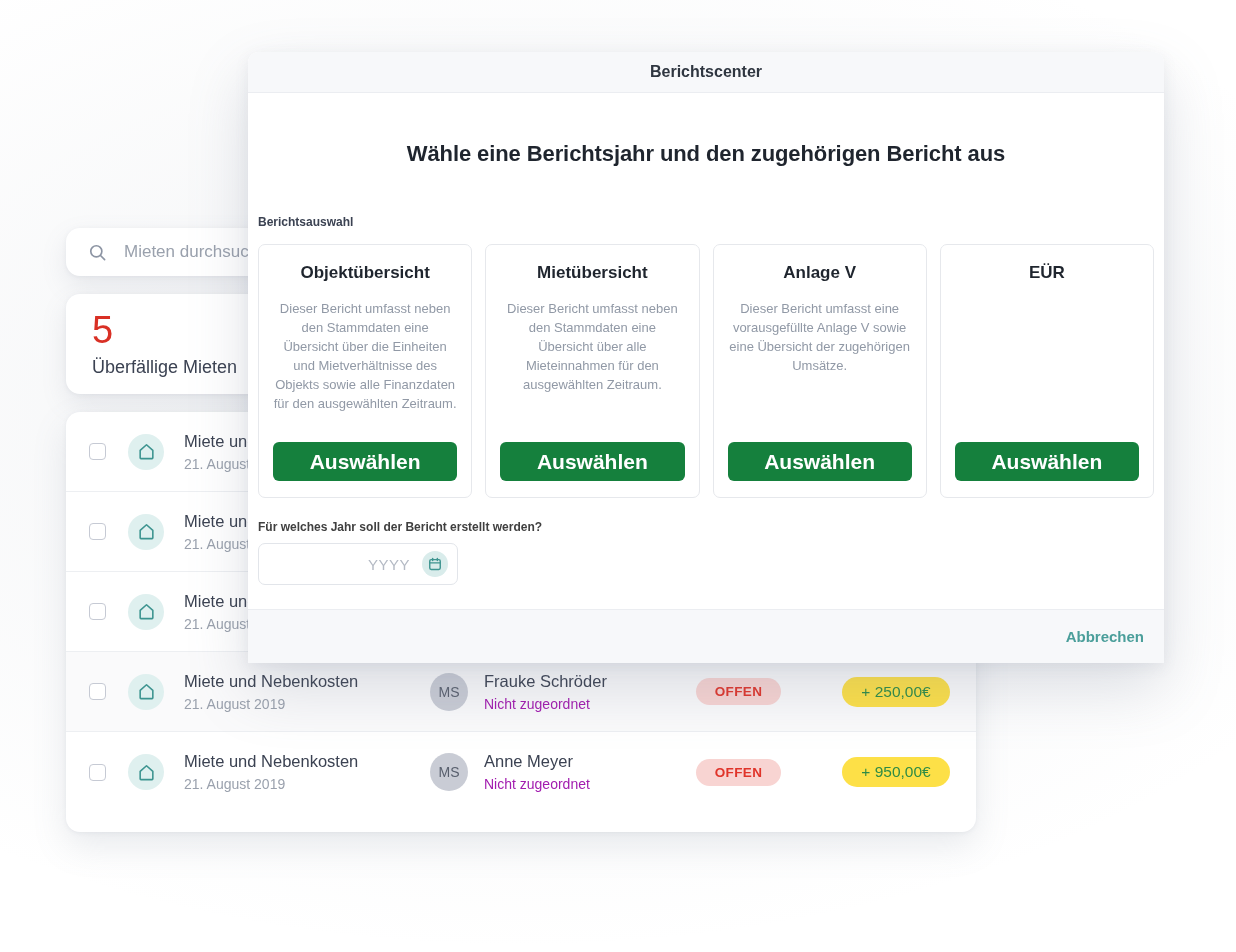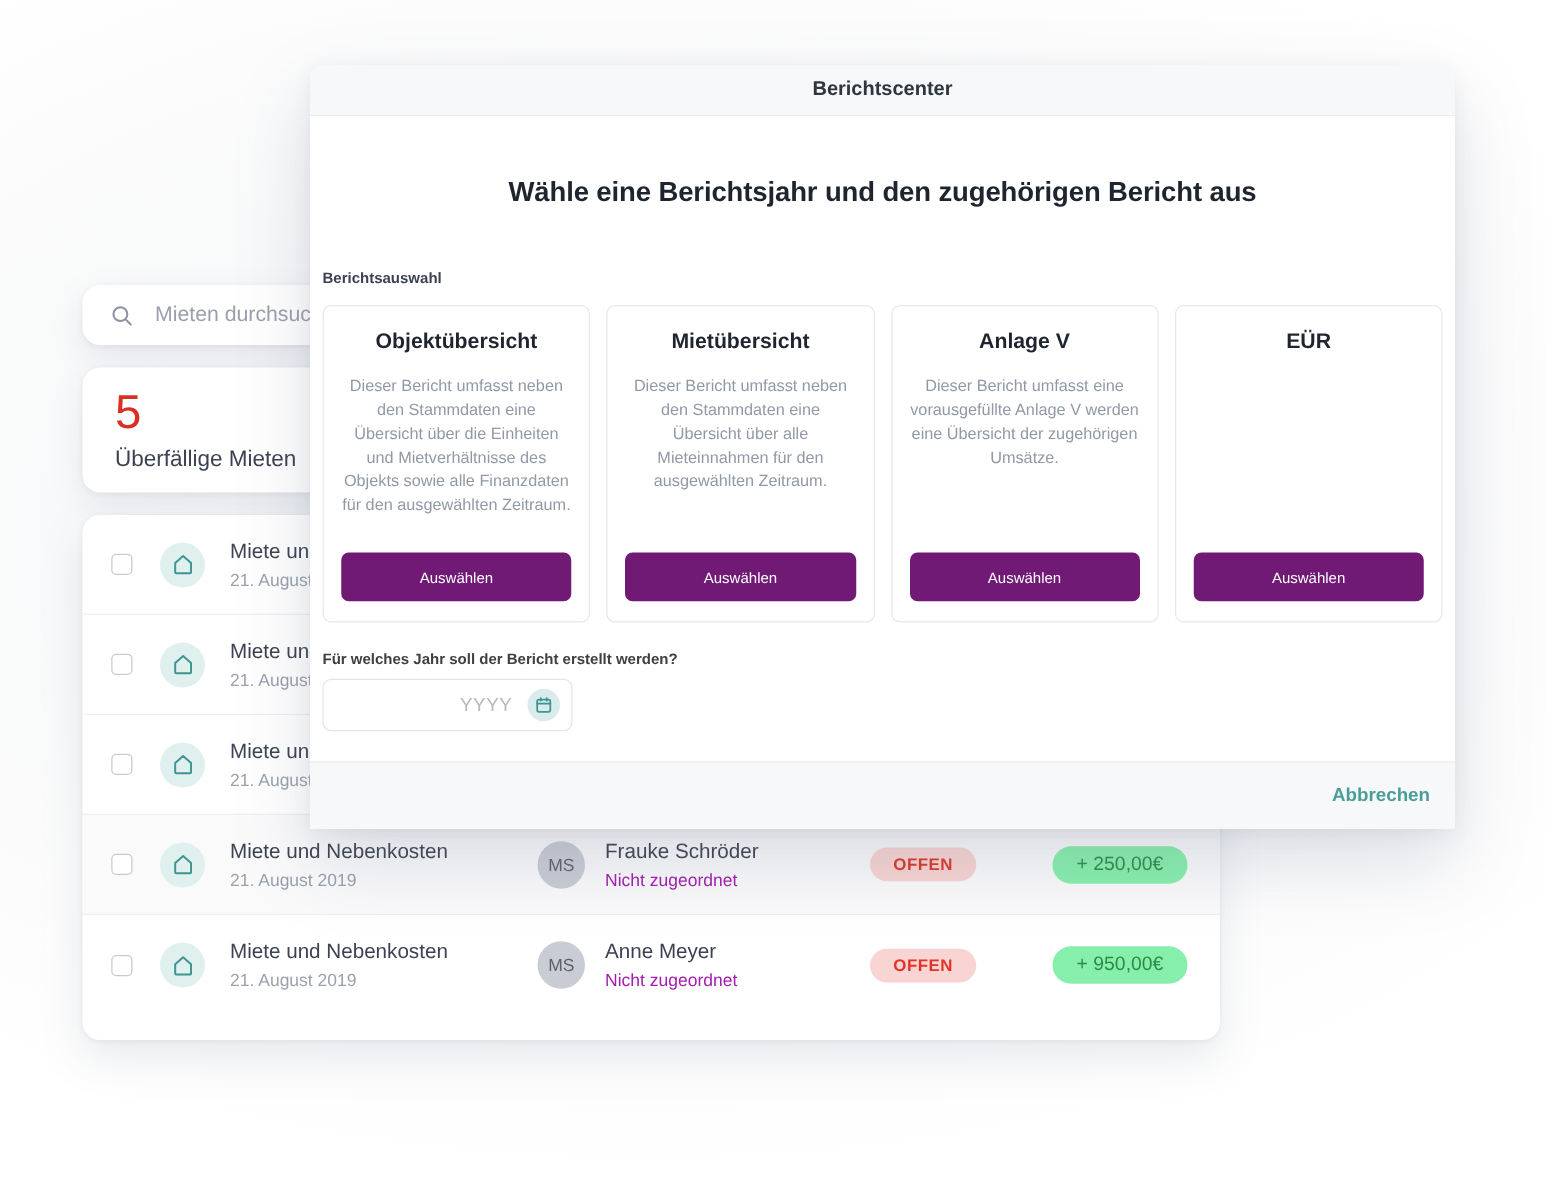--- a/index.html
+++ b/index.html
@@ -169,21 +169,21 @@
     color: #e0342a;
     font-size: 13.5px;
     font-weight: bold;
     letter-spacing: 0.4px;
     display: flex; align-items: center; justify-content: center;
     flex: 0 0 auto;
   }
   .amount-badge {
     width: 108px; height: 30px;
     border-radius: 15px;
-    background: #86efac;
+    background: #fde047;
     color: #2e8b45;
     font-size: 15.5px;
     display: flex; align-items: center; justify-content: center;
     flex: 0 0 auto;
     margin-left: auto;
   }
 
   
   #modal {
     position: absolute;
@@ -258,25 +258,25 @@
     line-height: 19px;
     color: #9199a6;
     text-align: center;
   }
   .select-btn {
     margin-top: auto;
     width: 100%;
     height: 39px;
     border: 0;
     border-radius: 6px;
-    background: #701a75;
+    background: #15803d;
     color: #ffffff;
     font-family: "Liberation Sans", sans-serif;
-    font-size: 12px;
-    font-weight: normal;
+    font-size: 21px;
+    font-weight: bold;
     cursor: default;
   }
 
   .year-label {
     font-size: 12px;
     font-weight: bold;
     color: #404040;
     padding-left: 10px;
     margin-top: 22px;
   }
@@ -505,21 +505,21 @@
           <p>Dieser Bericht umfasst neben den Stammdaten eine Übersicht über die Einheiten und Mietverhältnisse des Objekts sowie alle Finanzdaten für den ausgewählten Zeitraum.</p>
           <button class="select-btn">Auswählen</button>
         </div>
         <div class="report-card">
           <h3>Mietübersicht</h3>
           <p>Dieser Bericht umfasst neben den Stammdaten eine Übersicht über alle Mieteinnahmen für den ausgewählten Zeitraum.</p>
           <button class="select-btn">Auswählen</button>
         </div>
         <div class="report-card">
           <h3>Anlage V</h3>
-          <p>Dieser Bericht umfasst eine vorausgefüllte Anlage V werden eine Übersicht der zugehörigen Umsätze.</p>
+          <p>Dieser Bericht umfasst eine vorausgefüllte Anlage V sowie eine Übersicht der zugehörigen Umsätze.</p>
           <button class="select-btn">Auswählen</button>
         </div>
         <div class="report-card">
           <h3>EÜR</h3>
           <button class="select-btn">Auswählen</button>
         </div>
       </div>
 
     <div class="year-label">Für welches Jahr soll der Bericht erstellt werden?</div>
     <div class="year-field">

